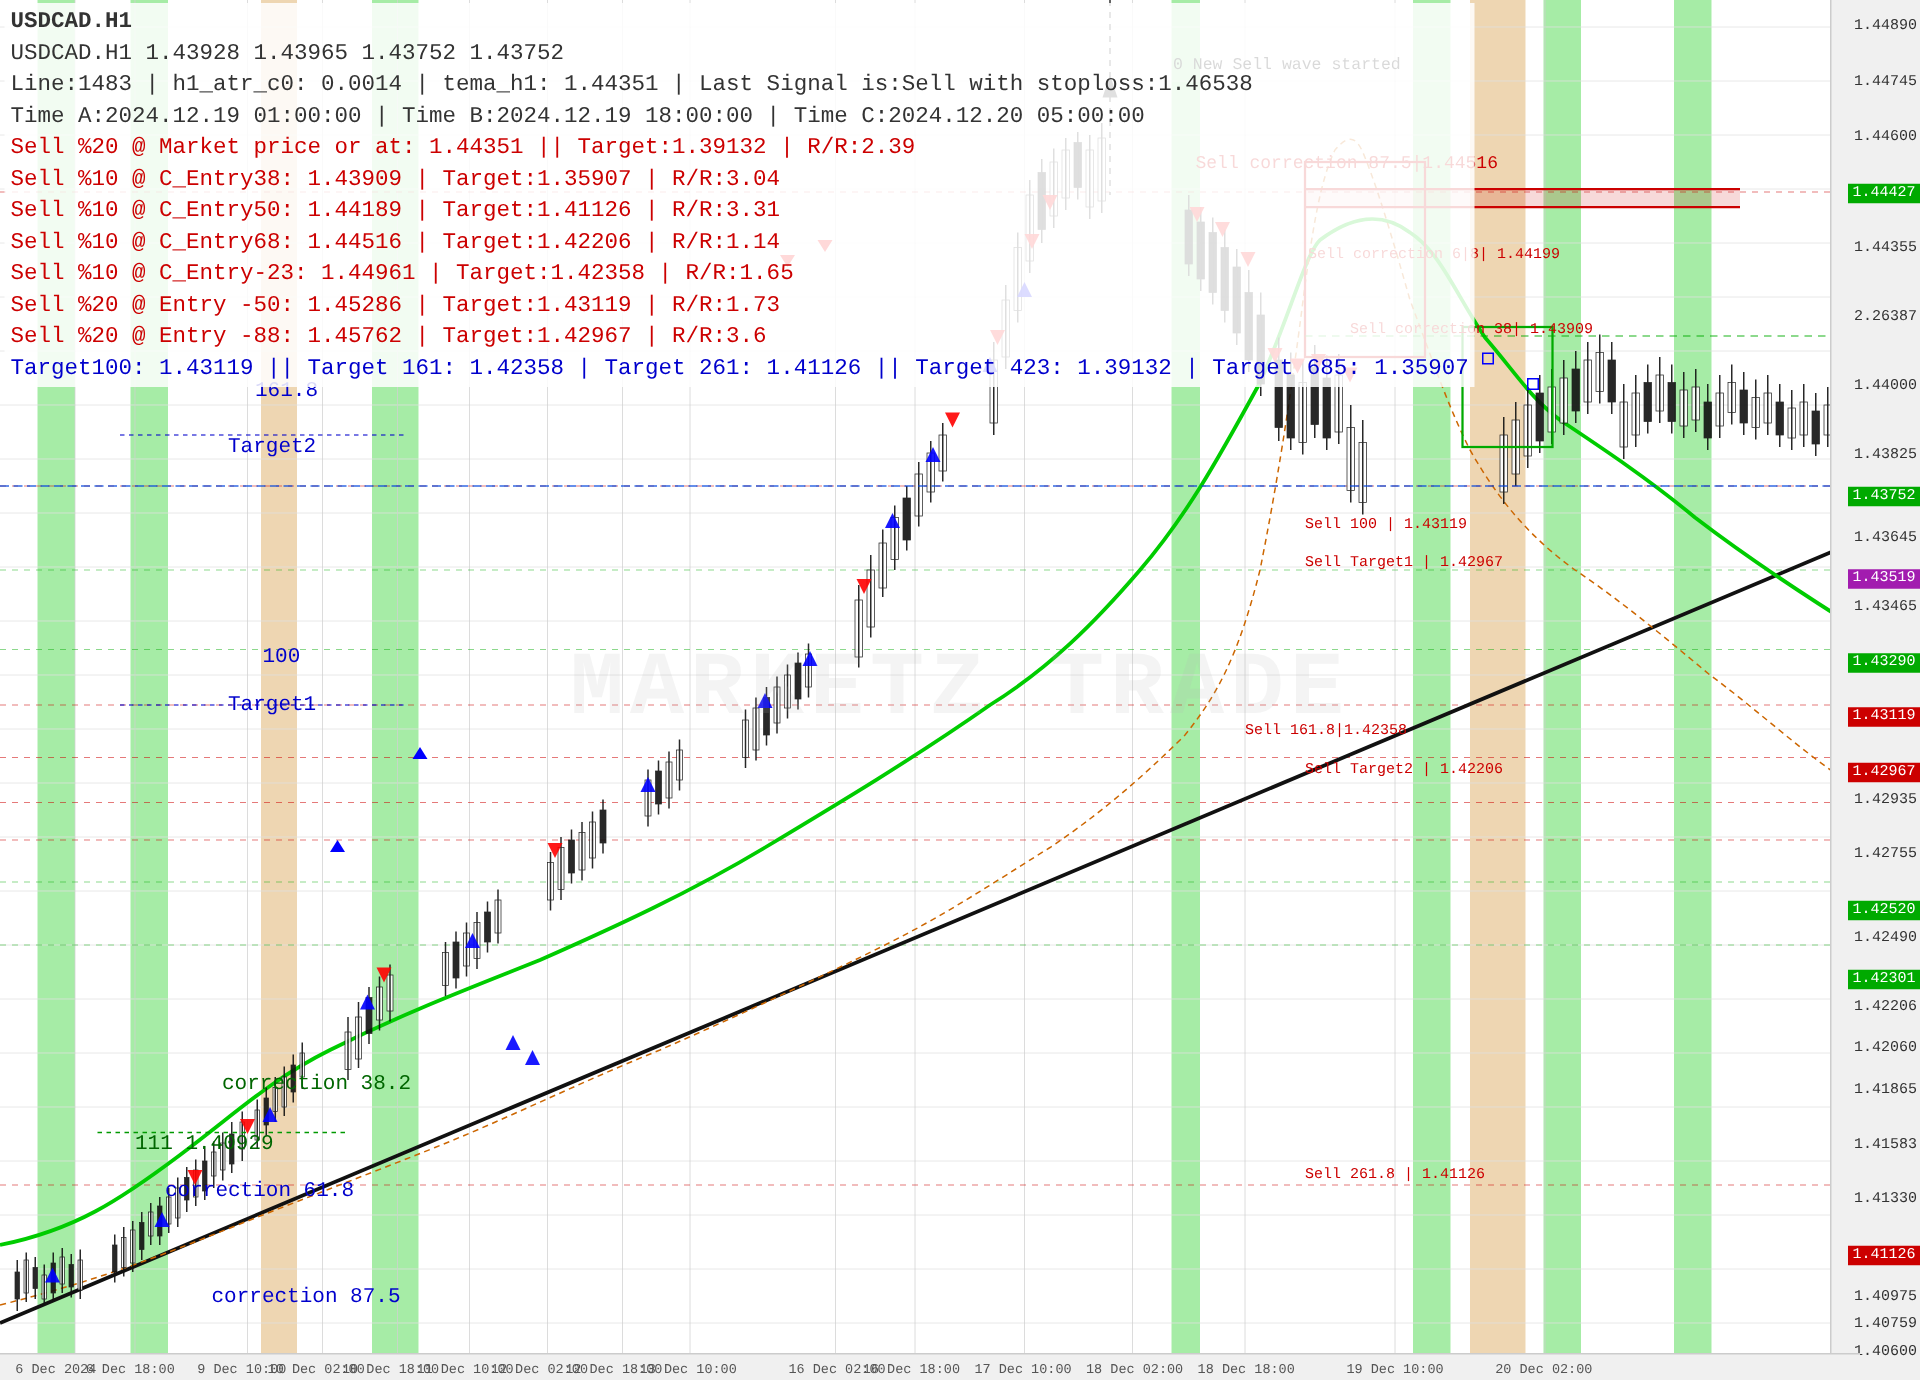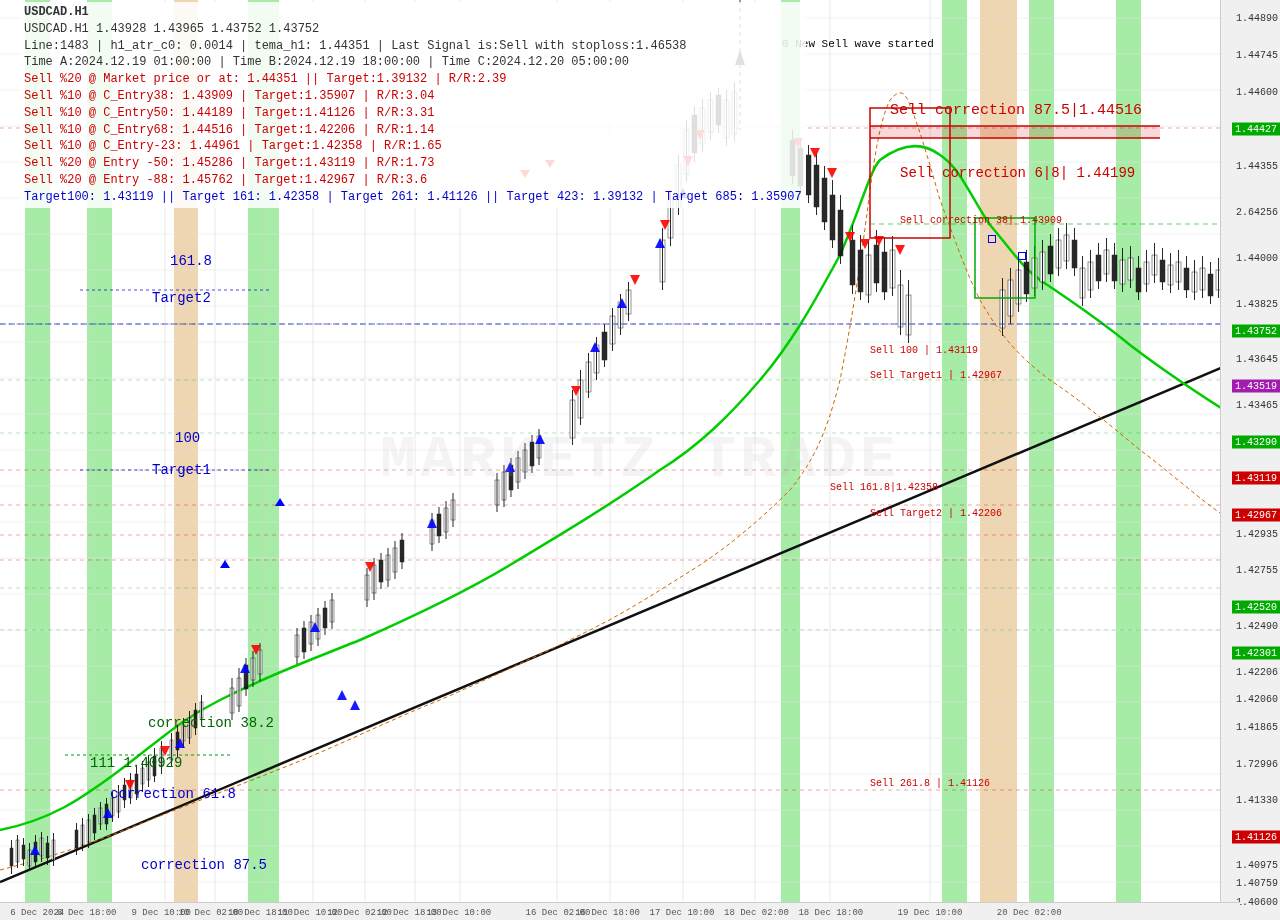--- a/index.html
+++ b/index.html
@@ -16,22 +16,22 @@
       width: 1280px;
       height: 920px;
       background: #ffffff;
       position: relative;
       overflow: hidden;
     }
 
     #info-panel {
       position: absolute;
       top: 2px;
-      left: 20px;
-      font-size: 12px;
+      left: 3px;
+      font-size: 15px;
       color: #333;
       line-height: 1.4;
       z-index: 10;
       background: rgba(255,255,255,0.85);
       padding: 2px 4px;
     }
 
     #info-panel .line { display: block; }
     #info-panel .red { color: #cc0000; }
     #info-panel .blue { color: #0000cc; }
@@ -580,59 +580,59 @@
     <div class="annotation blue" style="left:170px;top:253px;">161.8</div>
     <div class="annotation blue" style="left:152px;top:290px;">Target2</div>
     <div class="annotation blue" style="left:175px;top:430px;">100</div>
     <div class="annotation blue" style="left:152px;top:462px;">Target1</div>
     <div class="annotation green" style="left:148px;top:715px;">correction 38.2</div>
     <div class="annotation blue" style="left:110px;top:786px;">correction 61.8</div>
     <div class="annotation blue" style="left:141px;top:857px;">correction 87.5</div>
     <div class="annotation green" style="left:90px;top:755px;">111 1.40929</div>
 
     <div class="annotation black" style="left:782px;top:38px;font-size:11px;">0 New Sell wave started</div>
-    <div class="annotation red" style="left:890px;top:102px;font-size:15px;">Sell correction 87.5|1.44516</div>
-    <div class="annotation red" style="left:900px;top:165px;font-size:14px;">Sell correction 6|8| 1.44199</div>
+    <div class="annotation red" style="left:797px;top:102px;font-size:12px;">Sell correction 87.5|1.44516</div>
+    <div class="annotation red" style="left:872px;top:165px;font-size:10px;">Sell correction 6|8| 1.44199</div>
     <div class="annotation red" style="left:900px;top:215px;font-size:10px;">Sell correction 38| 1.43909</div>
     <div class="annotation red" style="left:870px;top:345px;font-size:10px;">Sell 100 | 1.43119</div>
     <div class="annotation red" style="left:870px;top:370px;font-size:10px;">Sell Target1 | 1.42967</div>
     <div class="annotation red" style="left:830px;top:482px;font-size:10px;font-family:Liberation Mono, monospace;">Sell 161.8|1.42358</div>
     <div class="annotation red" style="left:870px;top:508px;font-size:10px;">Sell Target2 | 1.42206</div>
     <div class="annotation red" style="left:870px;top:778px;font-size:10px;">Sell 261.8 | 1.41126</div>
 
     <div style="position:absolute;left:988px;top:235px;width:8px;height:8px;border:1px solid blue;background:transparent;"></div>
     <div style="position:absolute;left:1018px;top:252px;width:8px;height:8px;border:1px solid blue;background:transparent;"></div>
 
   </div>
 
   <div id="price-axis">
     <div class="price-label" style="top:2%;">1.44890</div>
     <div class="price-label" style="top:6%;">1.44745</div>
     <div class="price-label" style="top:10%;">1.44600</div>
     <div class="price-label highlight-green" style="top:14%;">1.44427</div>
     <div class="price-label" style="top:18%;">1.44355</div>
-    <div class="price-label" style="top:23%;">2.64256</div>
+    <div class="price-label" style="top:23%;">2.26387</div>
     <div class="price-label" style="top:28%;">1.44000</div>
     <div class="price-label" style="top:33%;">1.43825</div>
     <div class="price-label highlight-green" style="top:36%;">1.43752</div>
     <div class="price-label" style="top:39%;">1.43645</div>
     <div class="price-label highlight-blue" style="top:42%;">1.43519</div>
     <div class="price-label" style="top:44%;">1.43465</div>
     <div class="price-label highlight-green" style="top:48%;">1.43290</div>
     <div class="price-label highlight-red" style="top:52%;">1.43119</div>
     <div class="price-label highlight-red" style="top:56%;">1.42967</div>
     <div class="price-label" style="top:58%;">1.42935</div>
     <div class="price-label" style="top:62%;">1.42755</div>
     <div class="price-label highlight-green" style="top:66%;">1.42520</div>
     <div class="price-label" style="top:68%;">1.42490</div>
     <div class="price-label highlight-green" style="top:71%;">1.42301</div>
     <div class="price-label" style="top:73%;">1.42206</div>
     <div class="price-label" style="top:76%;">1.42060</div>
     <div class="price-label" style="top:79%;">1.41865</div>
-    <div class="price-label" style="top:83%;">1.72996</div>
+    <div class="price-label" style="top:83%;">1.41583</div>
     <div class="price-label" style="top:87%;">1.41330</div>
     <div class="price-label highlight-red" style="top:91%;">1.41126</div>
     <div class="price-label" style="top:94%;">1.40975</div>
     <div class="price-label" style="top:96%;">1.40759</div>
     <div class="price-label" style="top:98%;">1.40600</div>
   </div>
 
   <div id="time-axis">
     <span class="time-label" style="left:3%;">6 Dec 2024</span>
     <span class="time-label" style="left:7%;">6 Dec 18:00</span>

